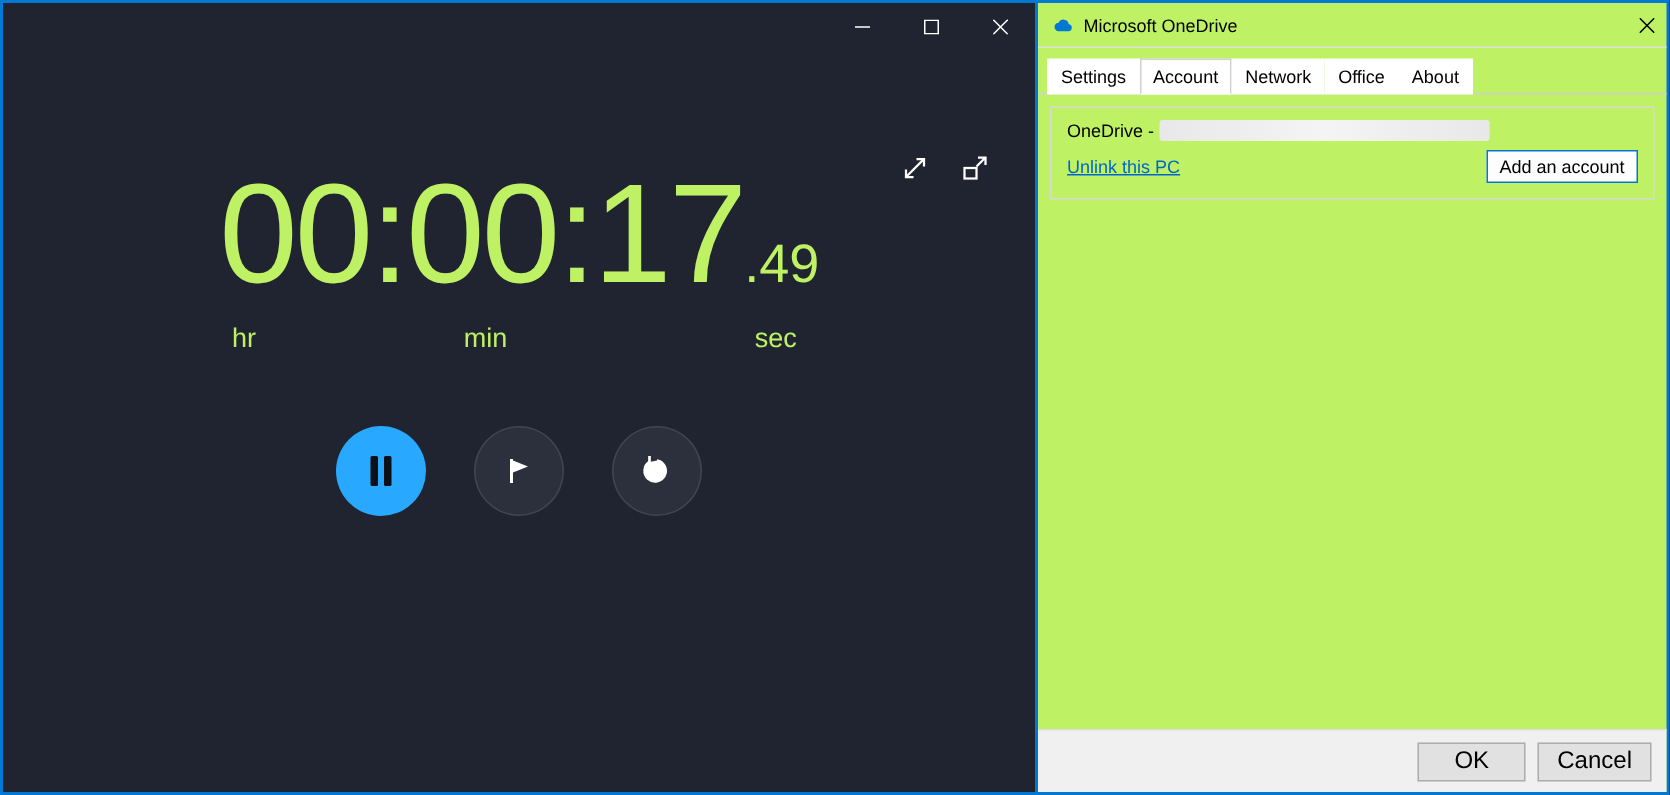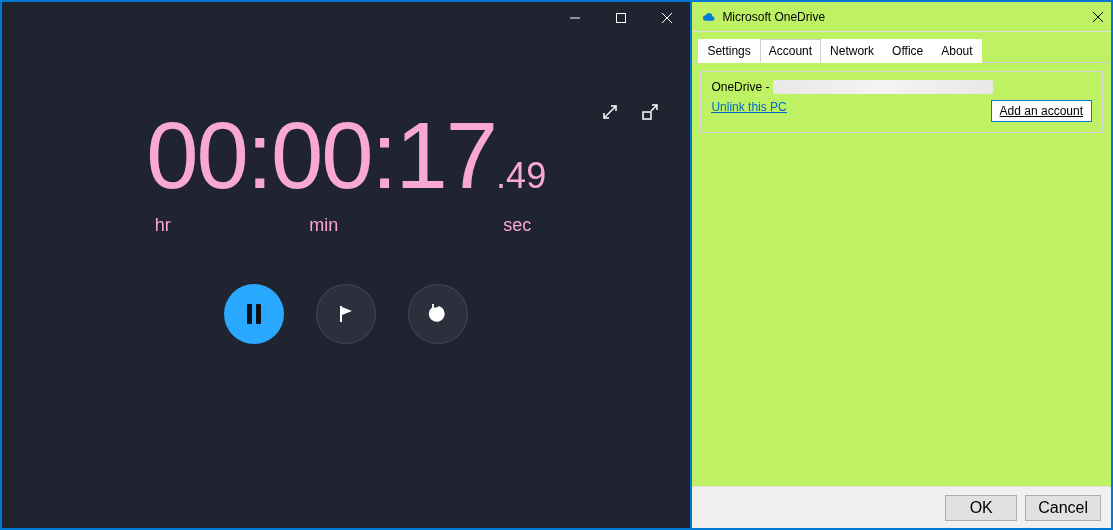--- a/index.html
+++ b/index.html
@@ -12,21 +12,21 @@
     overflow: hidden;
   }
 
   
   .stopwatch-window {
     width: 689px;
     height: 526px;
     margin: 2px 1px 2px 2px;
     background: #1f2430;
     position: relative;
-    color: #f9a8d4;
+    color: #bef264;
     display: flex;
     flex-direction: column;
   }
   .stopwatch-titlebar {
     height: 32px;
     display: flex;
     justify-content: flex-end;
     align-items: center;
   }
   .tb-btn {
@@ -169,22 +169,21 @@
   }
   .od-blur {
     display:inline-block;
     width: 220px; height: 14px;
     background: linear-gradient(90deg,#e8e8e8,#f4f4f4,#e8e8e8);
     border-radius:2px;
   }
   .od-row {
     display: flex;
     justify-content: space-between;
-    align-items: flex-start;
-    text-decoration: underline;
+    align-items: center;
   }
   .od-link {
     color: #0066cc;
     text-decoration: underline;
     cursor: pointer;
     font-size: 12px;
   }
   .od-add-btn {
     border: 1px solid #0078d4;
     background: #fdfdfd;

